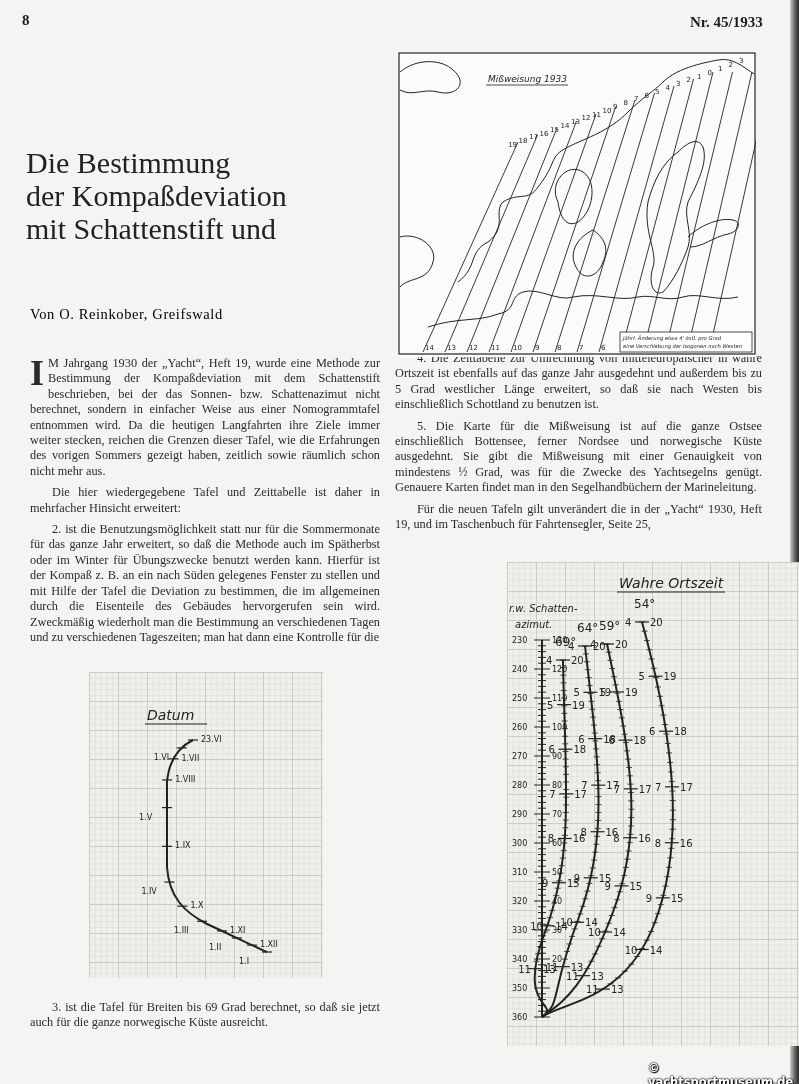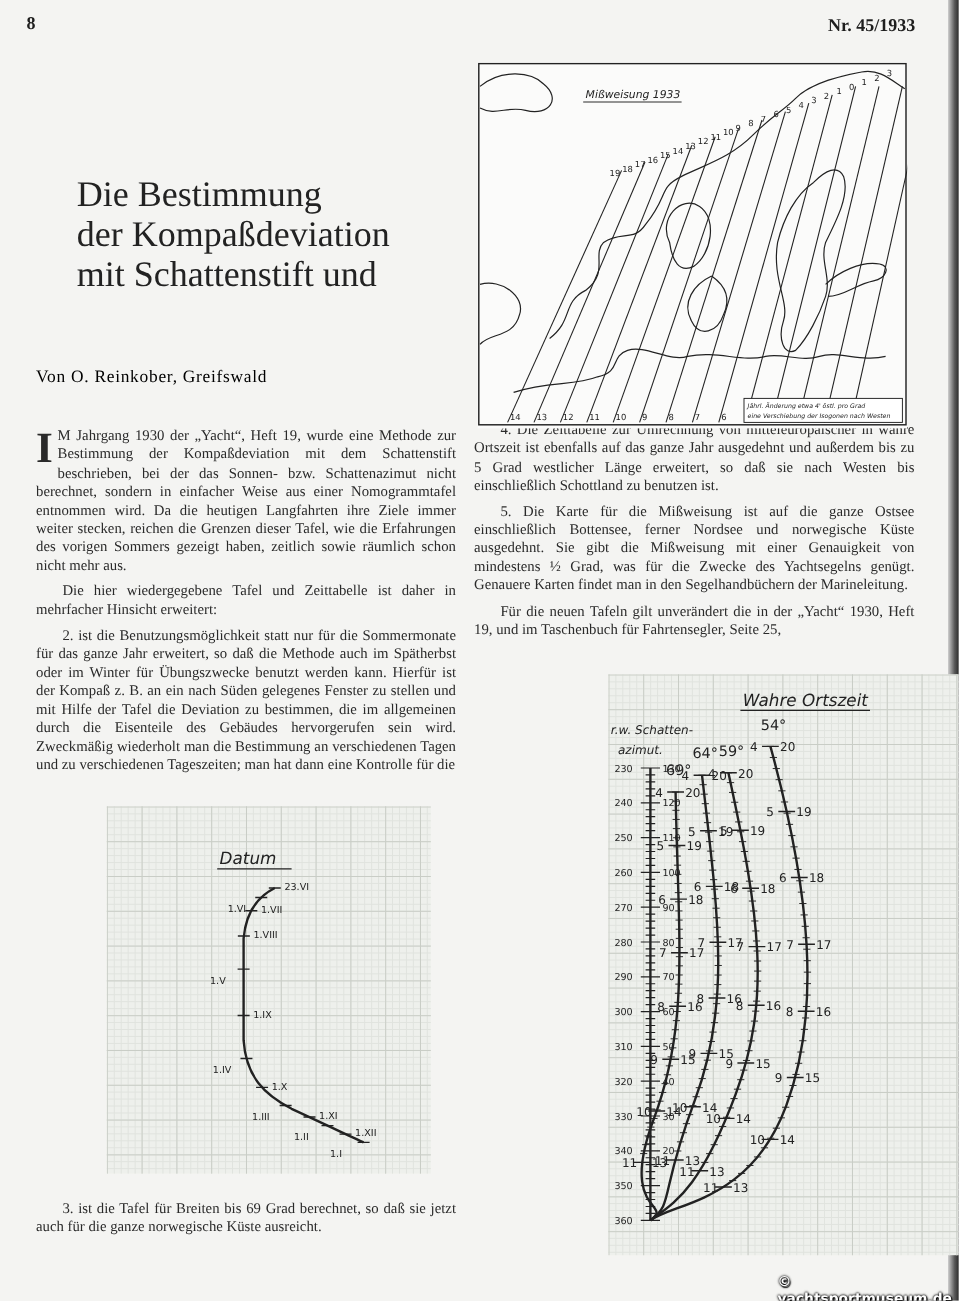--- a/index.html
+++ b/index.html
@@ -4,36 +4,36 @@
 <style>
   html,body{margin:0;padding:0;}
   body{width:799px;height:1084px;background:#f4f4f2;position:relative;overflow:hidden;
        font-family:"Liberation Serif","DejaVu Serif",serif;color:#1e1e1e;}
   .edge{position:absolute;right:0;top:0;width:9px;height:1084px;
         background:linear-gradient(to right,#cfcfcf,#5a5a5a 60%,#2a2a2a);}
   .pageno{position:absolute;left:22px;top:12px;font-weight:bold;font-size:15px;}
   .issue{position:absolute;left:690px;top:14px;font-weight:bold;font-size:15px;}
   .title{position:absolute;left:26px;top:146px;width:360px;font-size:30px;line-height:33px;
          font-family:"Liberation Serif",serif;color:#222;}
-  .title div{white-space:nowrap;margin-left:38px;}
+  .title div{white-space:nowrap;}
   .byline{position:absolute;left:30px;top:306px;font-size:14.5px;letter-spacing:.6px;color:#000000;}
   .col{position:absolute;font-size:12.3px;line-height:15.4px;text-align:justify;color:#2a2a2a;
        font-family:"Liberation Serif",serif;}
   .col p{margin:0 0 6px 0;text-indent:22px;}
   .col p.noind{text-indent:0;}
   .dropcap{float:left;font-size:36px;line-height:30px;font-weight:bold;margin:2px 4px 0 0;}
   .leftcol{left:30px;top:356px;width:350px;}
   .rightcol{left:395px;top:351px;width:367px;}
   .leftbottom{left:30px;top:1000px;width:350px;}
   .map{position:absolute;left:398px;top:52px;width:358px;height:305px;background:#fbfbfa;}
   .gridbox{position:absolute;background-color:#eef0ec;
            background-image:linear-gradient(#c9cdc6 1px,transparent 1px),linear-gradient(90deg,#c9cdc6 1px,transparent 1px),
            linear-gradient(#e0e3de 1px,transparent 1px),linear-gradient(90deg,#e0e3de 1px,transparent 1px);
            background-size:29px 29px,29px 29px,5.8px 5.8px,5.8px 5.8px;margin-left:45px;}
-  .datum{left:44px;top:672px;width:234px;height:306px;padding-left:36px;}
+  .datum{left:44px;top:672px;width:234px;height:306px;}
   .ortszeit{left:462px;top:562px;width:292px;height:484px;}
   .watermark{position:absolute;left:648px;top:1061px;font-family:"DejaVu Sans",sans-serif;font-weight:bold;
              font-size:11.5px;color:#fff;text-shadow:0 0 2px #000,0 0 2px #000,1px 1px 1px #000;}
   svg text{font-family:"DejaVu Sans",sans-serif;}
 </style>
 </head>
 <body>
 
 <div class="edge"></div>
 

